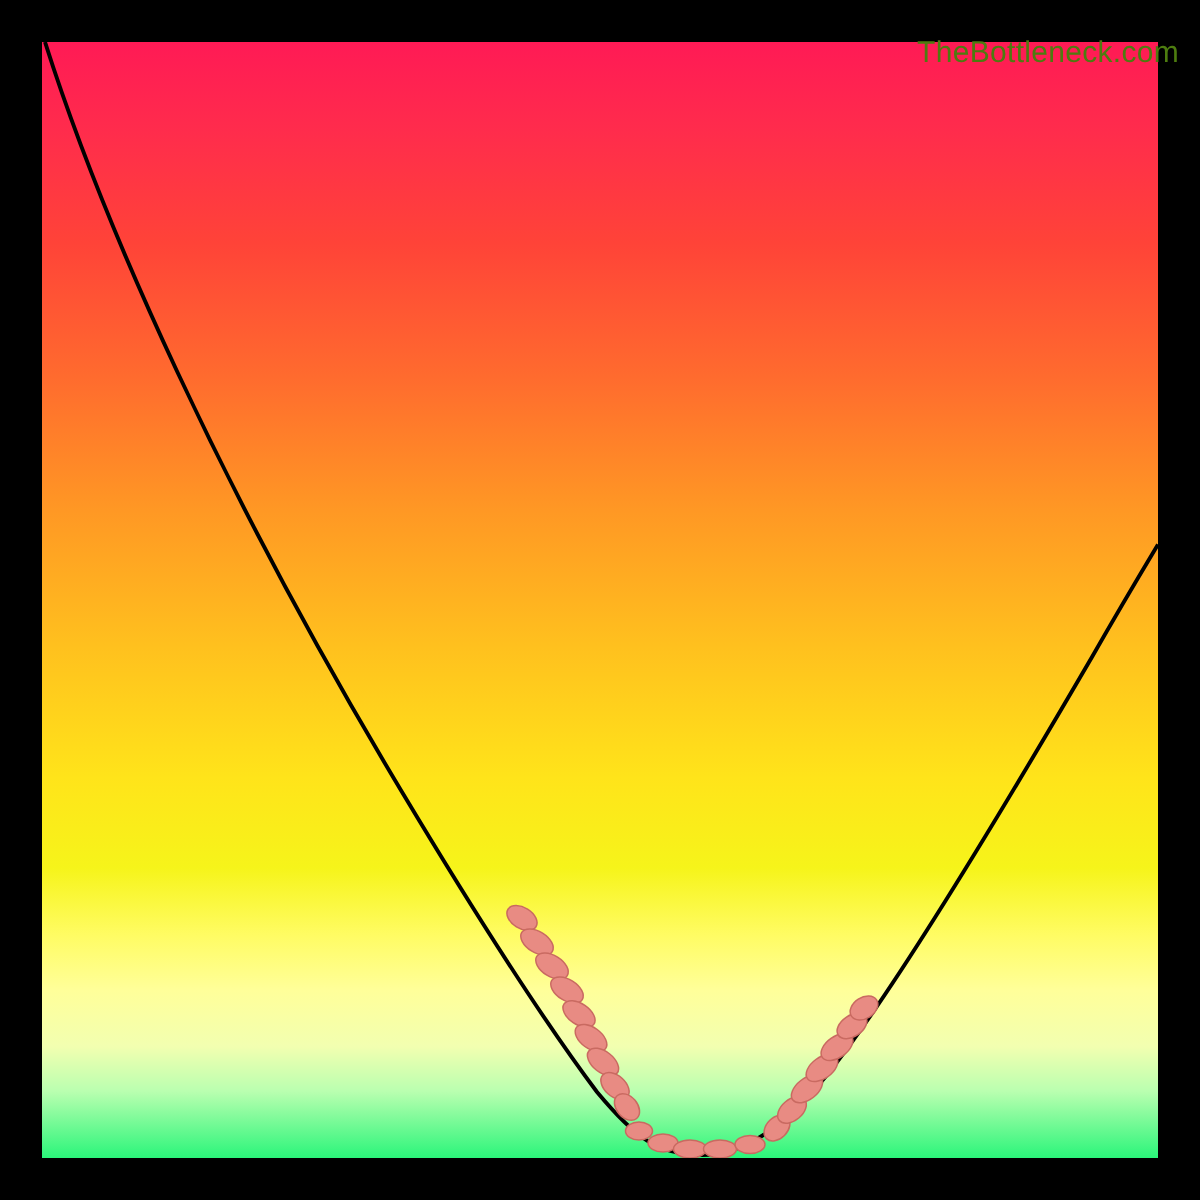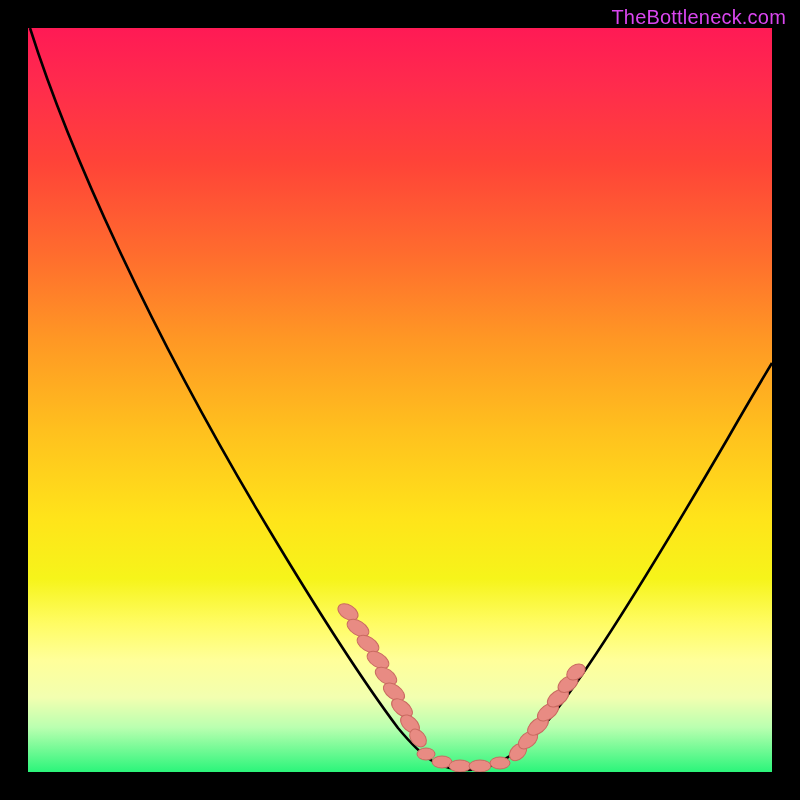--- a/index.html
+++ b/index.html
@@ -27,23 +27,23 @@
       #ffe41a 66%,
       #f6f41a 74%,
       #fffc63 80%,
       #ffff9a 85%,
       #f2ffb0 90%,
       #baffb0 94%,
       #2bf57a 100%);
   }
   .watermark {
     position: absolute;
-    top: 6px;
+    top: 24px;
     right: 14px;
-    color: #d946ef;
+    color: #4d7c0f;
     font-size: 20px;
     letter-spacing: 0.2px;
     font-weight: 500;
   }
   svg.curve {
     position: absolute;
     left: 0;
     top: 0;
     width: 744px;
     height: 744px;

